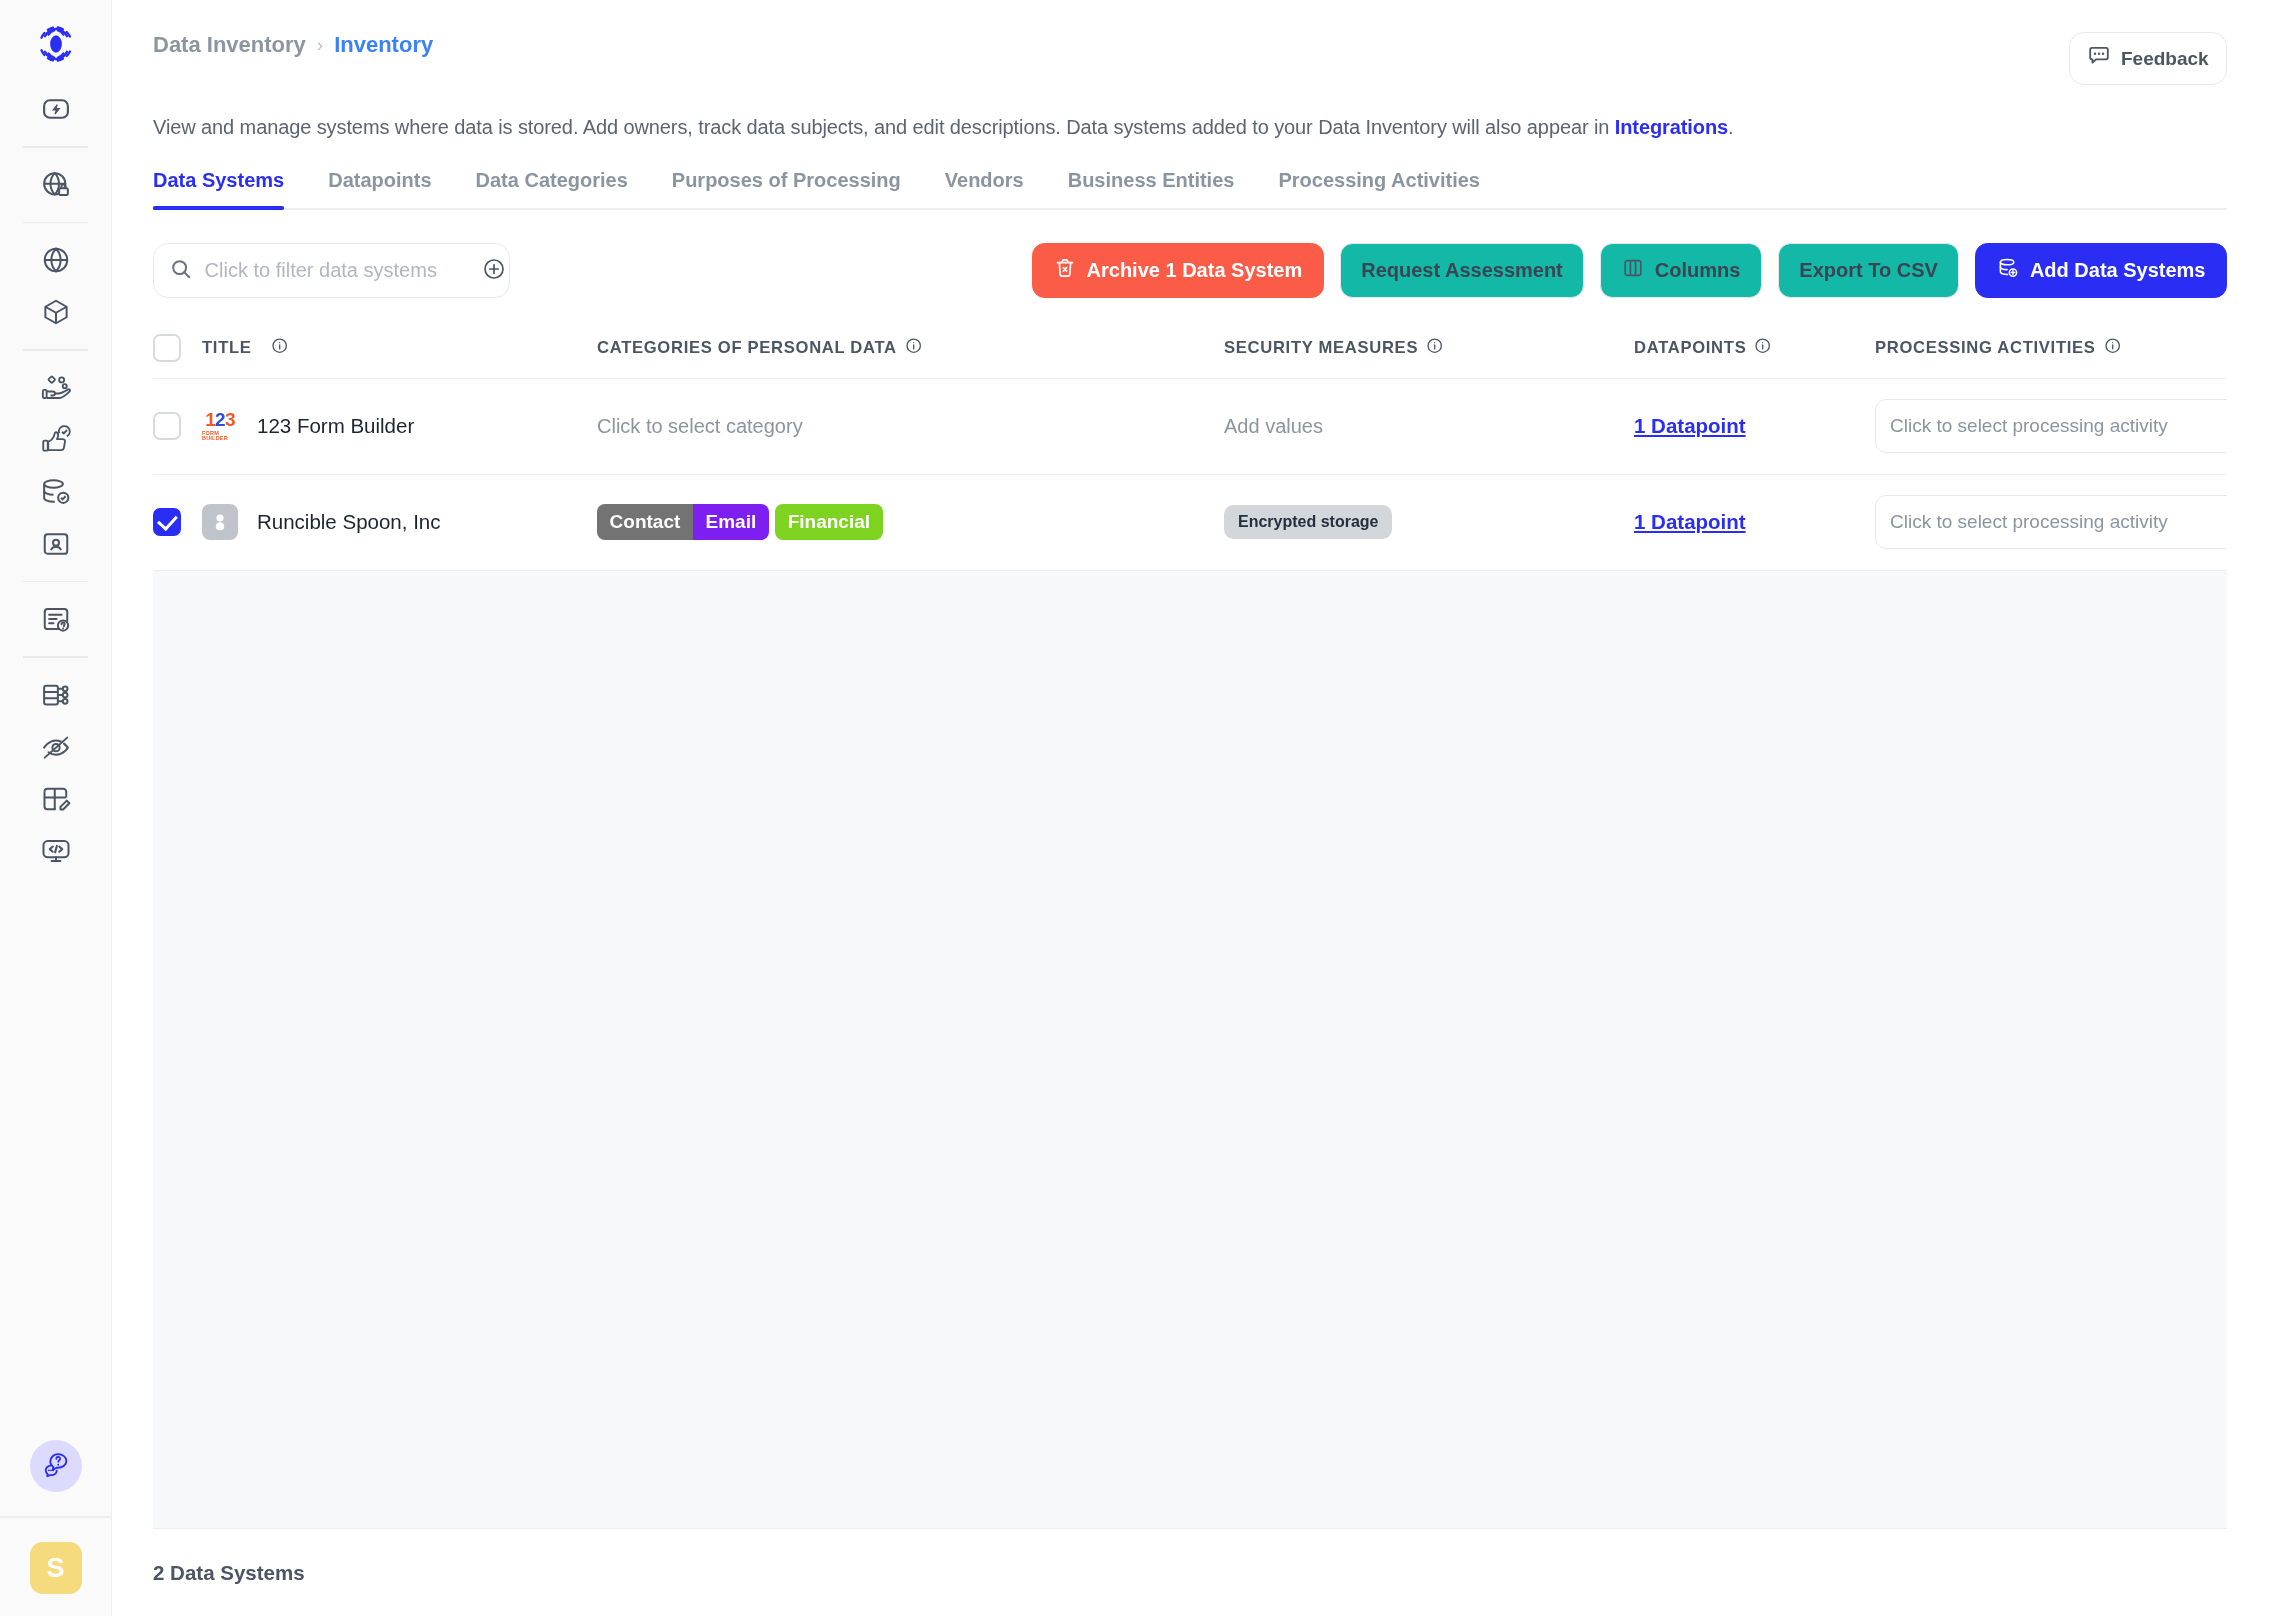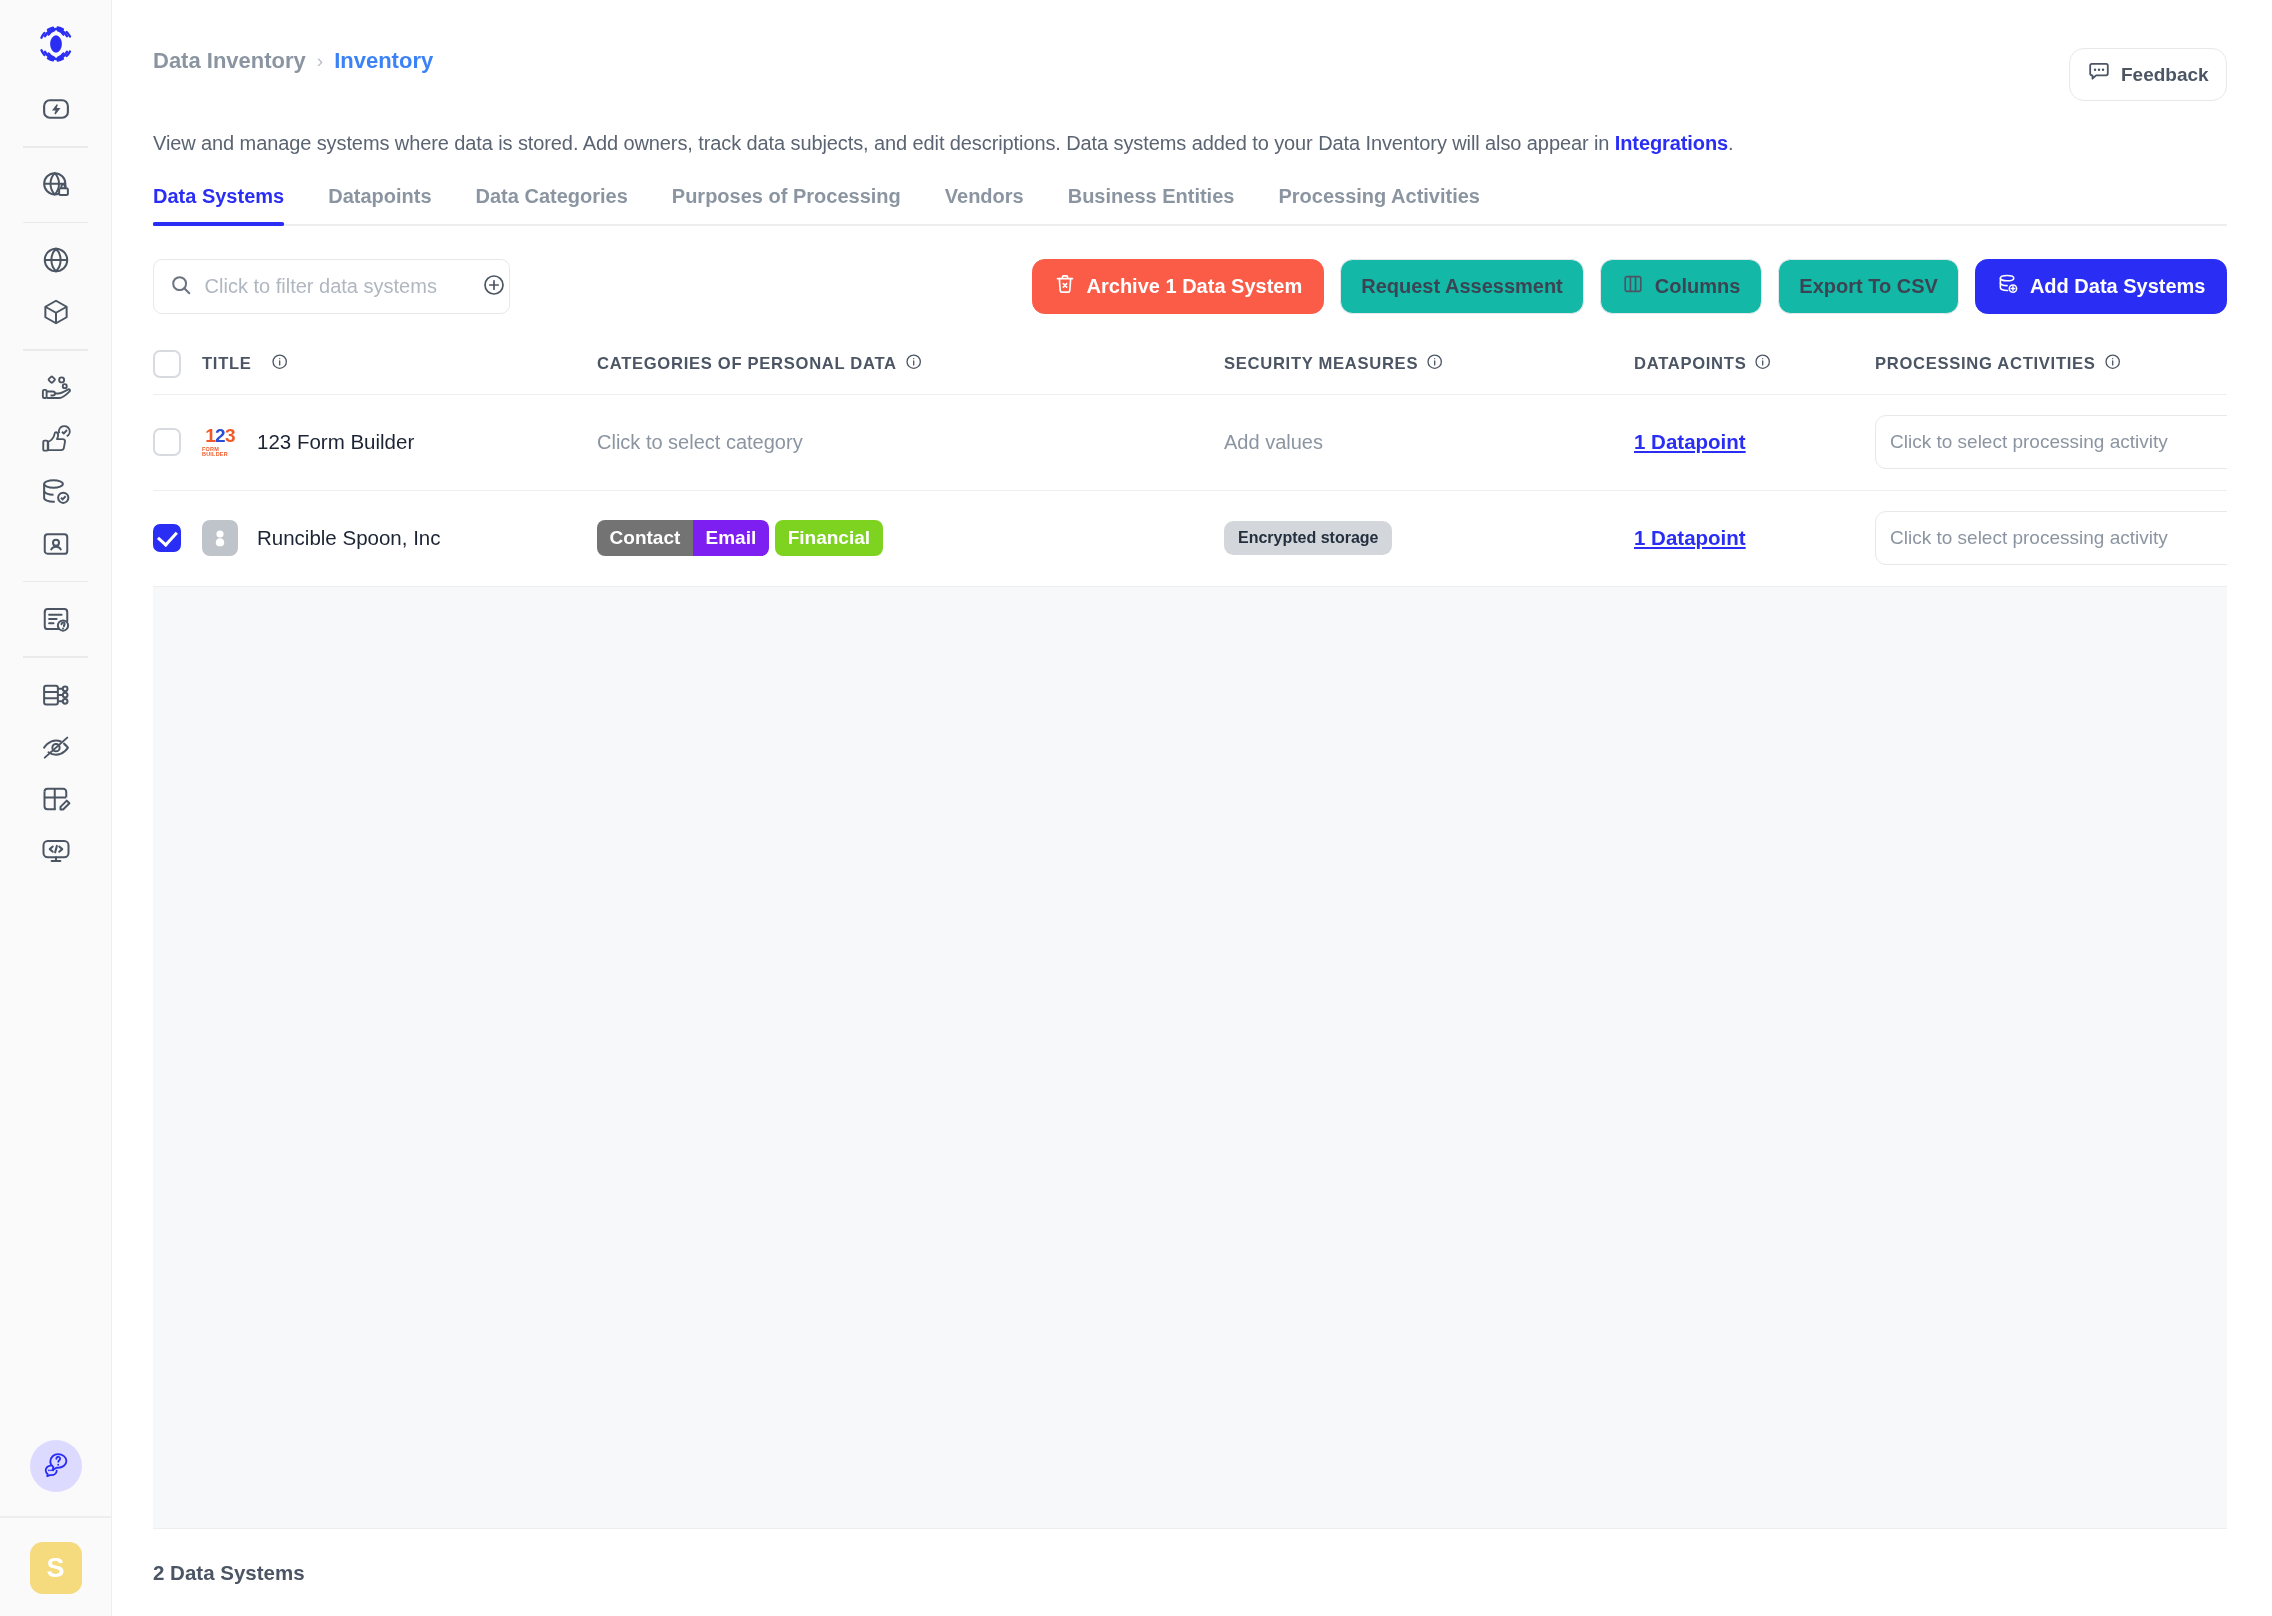--- a/index.html
+++ b/index.html
@@ -40,21 +40,21 @@
     width: 52px; height: 52px; border-radius: 12.6px;
     background: #f6da7e; color: #ffffff;
     display: flex; align-items: center; justify-content: center;
     font-size: 27px; font-weight: 700;
     margin-top: 24px; margin-bottom: 22px; cursor: pointer;
   }
 
   
   .main { flex: 1 1 auto; height: 1616px; display: flex; flex-direction: column;
           padding: 0 0 0 0; position: relative; overflow: hidden; }
-  .main-inner { padding: 16px 46px 0 41px; display: flex; flex-direction: column; height: 100%; }
+  .main-inner { padding: 0 46px 0 41px; display: flex; flex-direction: column; height: 100%; }
 
   .topbar { display: flex; align-items: flex-start; justify-content: space-between;
             padding-top: 32px; }
   .breadcrumb { display: flex; align-items: center; gap: 11px;
                 font-size: 22px; font-weight: 700; }
   .crumb-parent { color: #8b95a1; cursor: pointer; }
   .crumb-sep { color: #b9c0c9; font-size: 19px; font-weight: 400; }
   .crumb-current { color: #3b82f6; }
 
   .feedback-btn {
@@ -82,21 +82,21 @@
     content: ""; position: absolute; left: 0; right: 0; bottom: -2.4px;
     height: 4px; background: #2a2ef5; border-radius: 1.6px;
   }
 
   
   .toolbar { margin-top: 33px; display: flex; align-items: center;
              justify-content: space-between; gap: 16px; }
   .filter-box {
     display: flex; align-items: center; gap: 12.6px;
     width: 357px; height: 55px;
-    border: 1.6px solid #e6e8eb; border-radius: 9px;
+    border: 1.6px solid #e6e8eb; border-radius: 15px;
     padding: 0 16px; background: #fff; cursor: text;
   }
   .filter-input {
     flex: 1 1 auto; border: none; outline: none; background: transparent;
     font-size: 20px; color: #3b4453; font-family: "Liberation Sans", sans-serif;
   }
   .filter-input::placeholder { color: #b0b7c0; }
 
   .tb-actions { display: flex; align-items: center; gap: 16px; }
   .btn {

